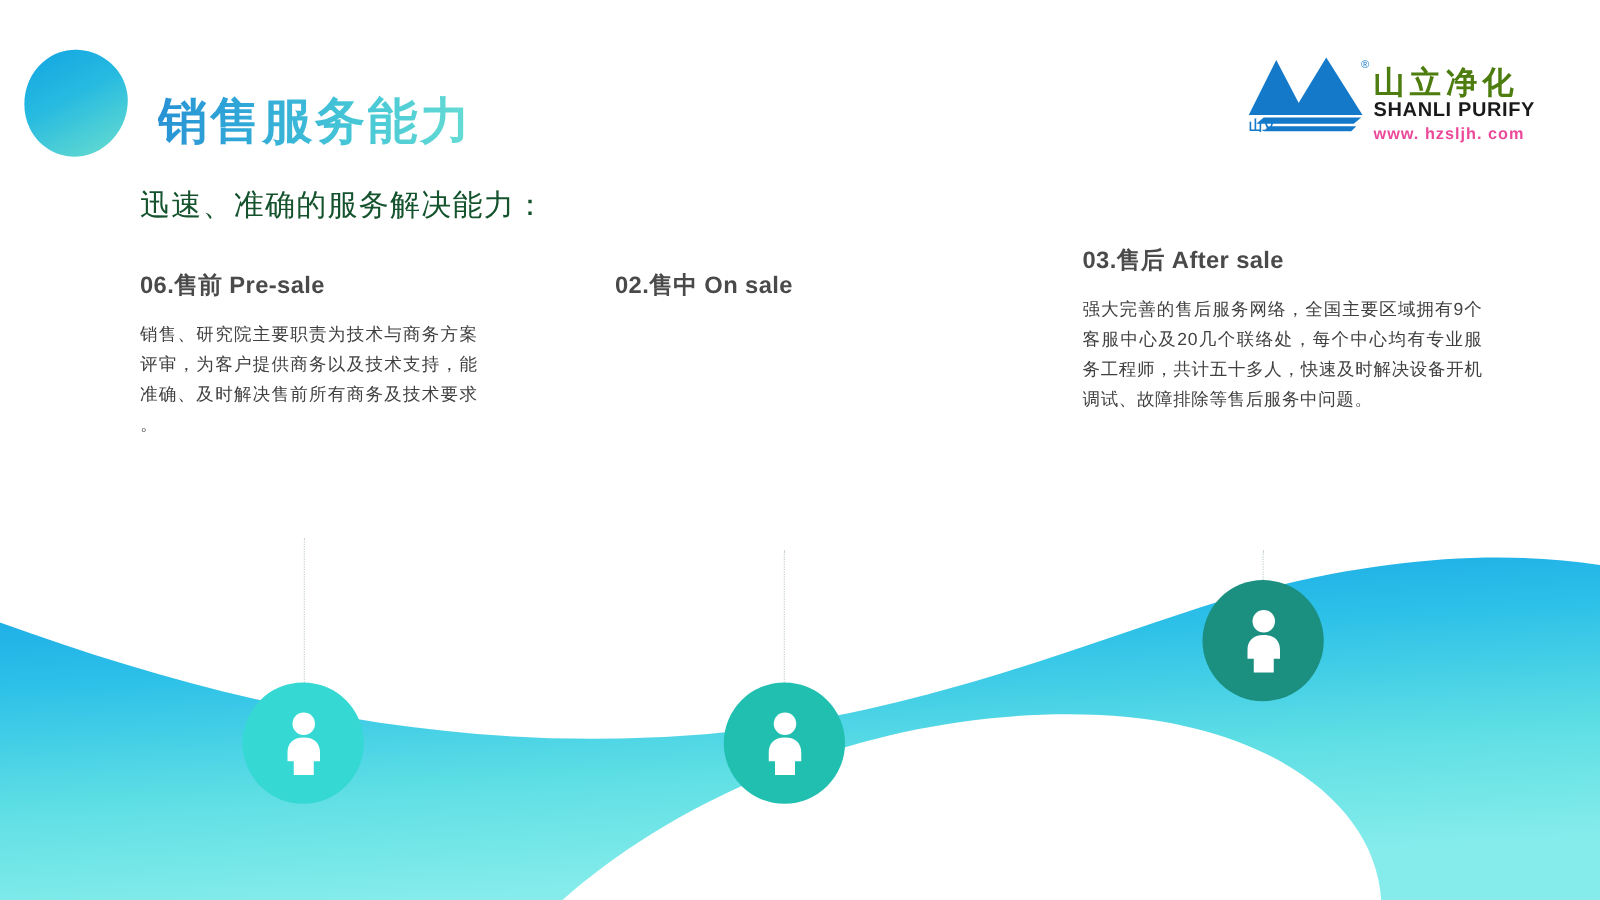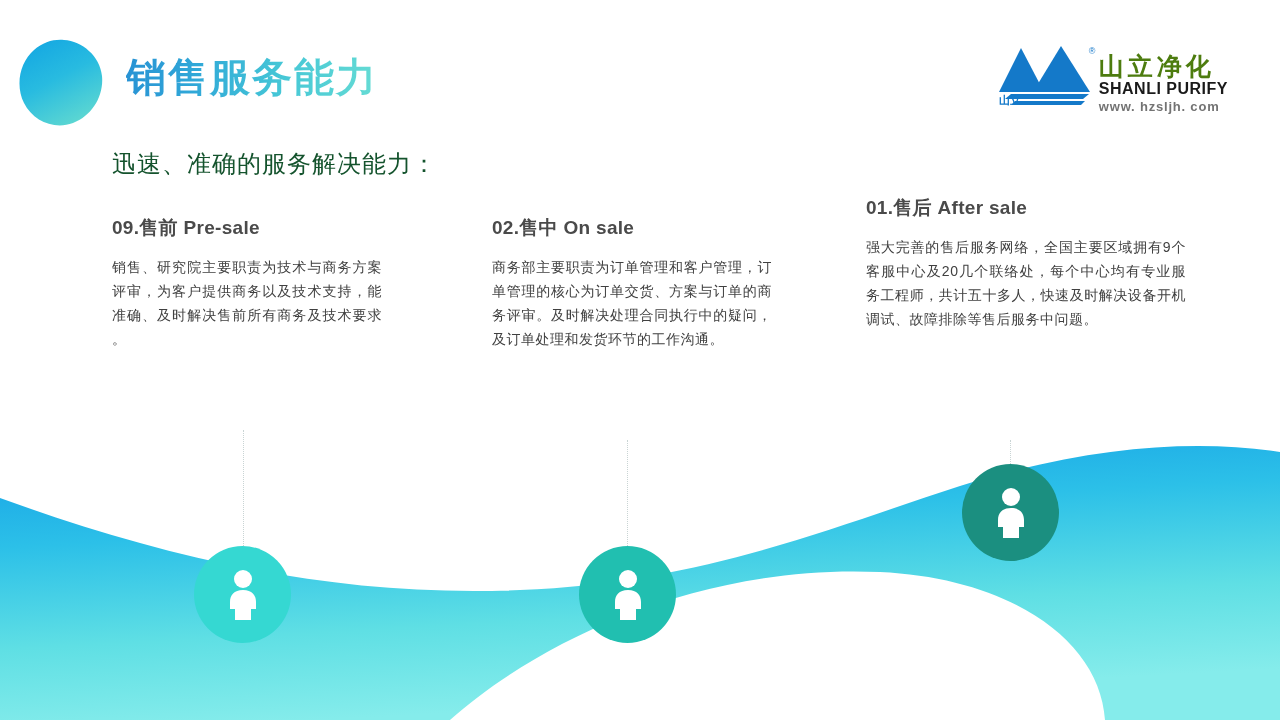--- a/index.html
+++ b/index.html
@@ -34,21 +34,21 @@
     position: absolute;
     left: 18px;
     top: 38px;
     width: 86px;
     height: 88px;
     z-index: 5;
   }
   .slide-title {
     position: absolute;
     left: 126px;
-    top: 54px;
+    top: 74px;
     z-index: 5;
     font-size: 40px;
     font-weight: 700;
     letter-spacing: 2px;
     line-height: 1.15;
     background: linear-gradient(95deg, #2892d4 0%, #30a8d8 28%, #46c7d6 62%, #66dcd4 100%);
     -webkit-background-clip: text;
     background-clip: text;
     color: transparent;
     -webkit-text-fill-color: transparent;
@@ -91,21 +91,21 @@
     font-weight: 700;
     color: #1a1a1a;
     letter-spacing: 0.5px;
     line-height: 1.25;
     white-space: nowrap;
     text-align: center;
   }
   .logo-url {
     font-size: 13px;
     font-weight: 700;
-    color: #737373;
+    color: #ec4899;
     letter-spacing: 0.8px;
     line-height: 1.2;
     white-space: nowrap;
   }
 
   
   .subtitle {
     position: absolute;
     left: 112px;
     top: 148px;
@@ -211,31 +211,30 @@
     <div class="logo-text">
       <div class="logo-cn">山立净化</div>
       <div class="logo-en">SHANLI PURIFY</div>
       <div class="logo-url">www. hzsljh. com</div>
     </div>
   </div>
 
   <div class="subtitle">迅速、准确的服务解决能力：</div>
 
   <div class="col" id="col-1">
-    <div class="col-head">09.售前  Pre-sale</div>
+    <div class="col-head">06.售前  Pre-sale</div>
     <div class="col-body">销售、研究院主要职责为技术与商务方案评审，为客户提供商务以及技术支持，能准确、及时解决售前所有商务及技术要求  。</div>
   </div>
 
   <div class="col" id="col-2">
     <div class="col-head">02.售中 On sale</div>
-    <div class="col-body">商务部主要职责为订单管理和客户管理，订单管理的核心为订单交货、方案与订单的商务评审。及时解决处理合同执行中的疑问，及订单处理和发货环节的工作沟通。</div>
   </div>
 
   <div class="col" id="col-3">
-    <div class="col-head">01.售后 After sale</div>
+    <div class="col-head">03.售后 After sale</div>
     <div class="col-body">强大完善的售后服务网络，全国主要区域拥有9个客服中心及20几个联络处，每个中心均有专业服务工程师，共计五十多人，快速及时解决设备开机调试、故障排除等售后服务中问题。</div>
   </div>
 
   <div class="connector" id="connector-1"></div>
   <div class="connector" id="connector-2"></div>
   <div class="connector" id="connector-3"></div>
 
   <div class="step-circle" id="step-circle-1" style="background: rgb(53, 216, 210);">
     <svg class="person-icon" viewBox="0 0 42 54" xmlns="http://www.w3.org/2000/svg">
       <circle cx="21" cy="11" r="9" fill="#ffffff"></circle>

